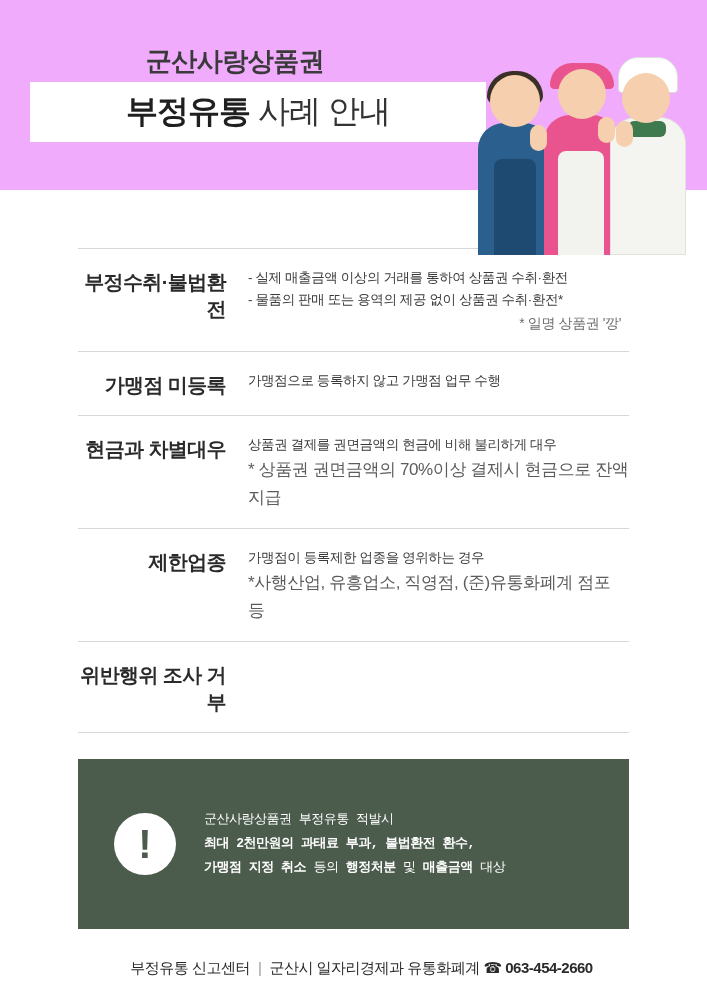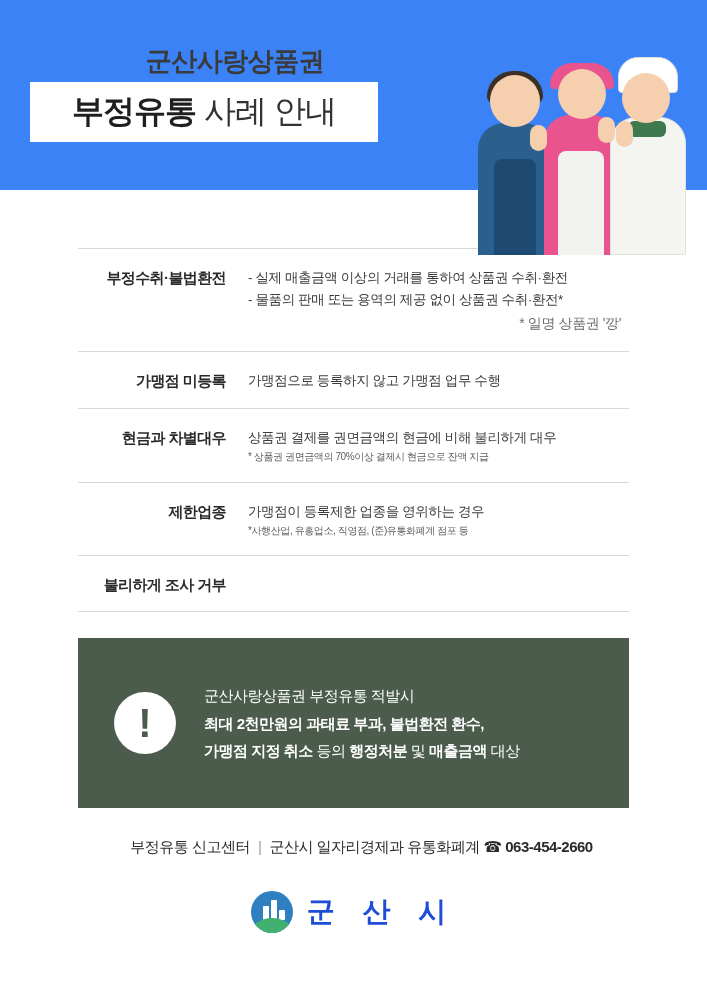--- a/index.html
+++ b/index.html
@@ -14,21 +14,21 @@
     color: #2b2b2b;
     overflow: hidden;
     position: relative;
   }
 
   
   .header {
     position: relative;
     width: 707px;
     height: 190px;
-    background: #3b82f6;
+    background: #f0abfc;
     overflow: visible;
   }
   .header-inner {
     position: absolute;
     left: 0; top: 0;
     width: 707px;
     height: 190px;
   }
   .title-line1 {
     position: absolute;
@@ -38,21 +38,21 @@
     text-align: center;
     font-size: 26px;
     font-weight: bold;
     color: #3a3a3a;
     letter-spacing: -0.5px;
   }
   .title-box {
     position: absolute;
     left: 30px;
     top: 82px;
-    width: 348px;
+    width: 456px;
     height: 60px;
     background: #ffffff;
     display: flex;
     align-items: center;
     justify-content: center;
   }
   .title-line2 {
     font-size: 32px;
     letter-spacing: -1px;
     color: #333333;
@@ -111,40 +111,40 @@
   .row {
     display: flex;
     align-items: flex-start;
     border-bottom: 1px solid #d8d8d8;
     padding: 18px 0 16px 0;
   }
   .row:first-child { border-top: 1px solid #d8d8d8; }
   .row-label {
     width: 170px;
     flex: none;
-    font-size: 15px;
+    font-size: 20px;
     font-weight: bold;
     color: #2a2a2a;
     text-align: right;
     padding-right: 22px;
     box-sizing: border-box;
     letter-spacing: -0.6px;
     padding-top: 2px;
   }
   .row-body {
     flex: 1;
     font-size: 13.5px;
     line-height: 1.65;
     color: #3b3b3b;
     letter-spacing: -0.4px;
   }
   .row-body .main-line { display: block; }
   .row-body .sub-line {
     display: block;
-    font-size: 10px;
+    font-size: 17px;
     color: #5c5c5c;
   }
   .row-body .note-right {
     display: block;
     text-align: right;
     font-size: 14px;
     color: #6d6d6d;
     padding-right: 8px;
   }
 
@@ -168,21 +168,21 @@
     display: flex;
     align-items: center;
     justify-content: center;
     font-size: 40px;
     font-weight: bold;
     flex: none;
     margin-left: 10px;
     margin-right: 28px;
     line-height: 1;
   }
-  .warn-text { font-size: 15px; line-height: 1.85; letter-spacing: -0.5px; }
+  .warn-text { font-size: 13px; line-height: 1.85; letter-spacing: -0.5px; font-family: Liberation Mono, monospace; }
   .warn-text .w1 { font-weight: normal; }
   .warn-text b { font-weight: bold; }
 
   
   .footer-contact {
     margin-top: 30px;
     text-align: center;
     font-size: 15px;
     letter-spacing: -0.5px;
     color: #2a2a2a;
@@ -300,21 +300,21 @@
 
     <div class="row">
       <div class="row-label">제한업종</div>
       <div class="row-body">
         <span class="main-line">가맹점이 등록제한 업종을 영위하는 경우</span>
         <span class="sub-line">*사행산업, 유흥업소, 직영점, (준)유통화폐계 점포 등</span>
       </div>
     </div>
 
     <div class="row">
-      <div class="row-label">불리하게 조사 거부</div>
+      <div class="row-label">위반행위 조사 거부</div>
     </div>
 
   </div>
 
   <div class="warn-box">
     <div class="warn-icon">!</div>
     <div class="warn-text">
       <div class="w1">군산사랑상품권 부정유통 적발시</div>
       <div><b>최대 2천만원의 과태료 부과, 불법환전 환수,</b></div>
       <div><b>가맹점 지정 취소</b><span> 등의 </span><b>행정처분</b><span> 및 </span><b>매출금액</b><span> 대상</span></div>

